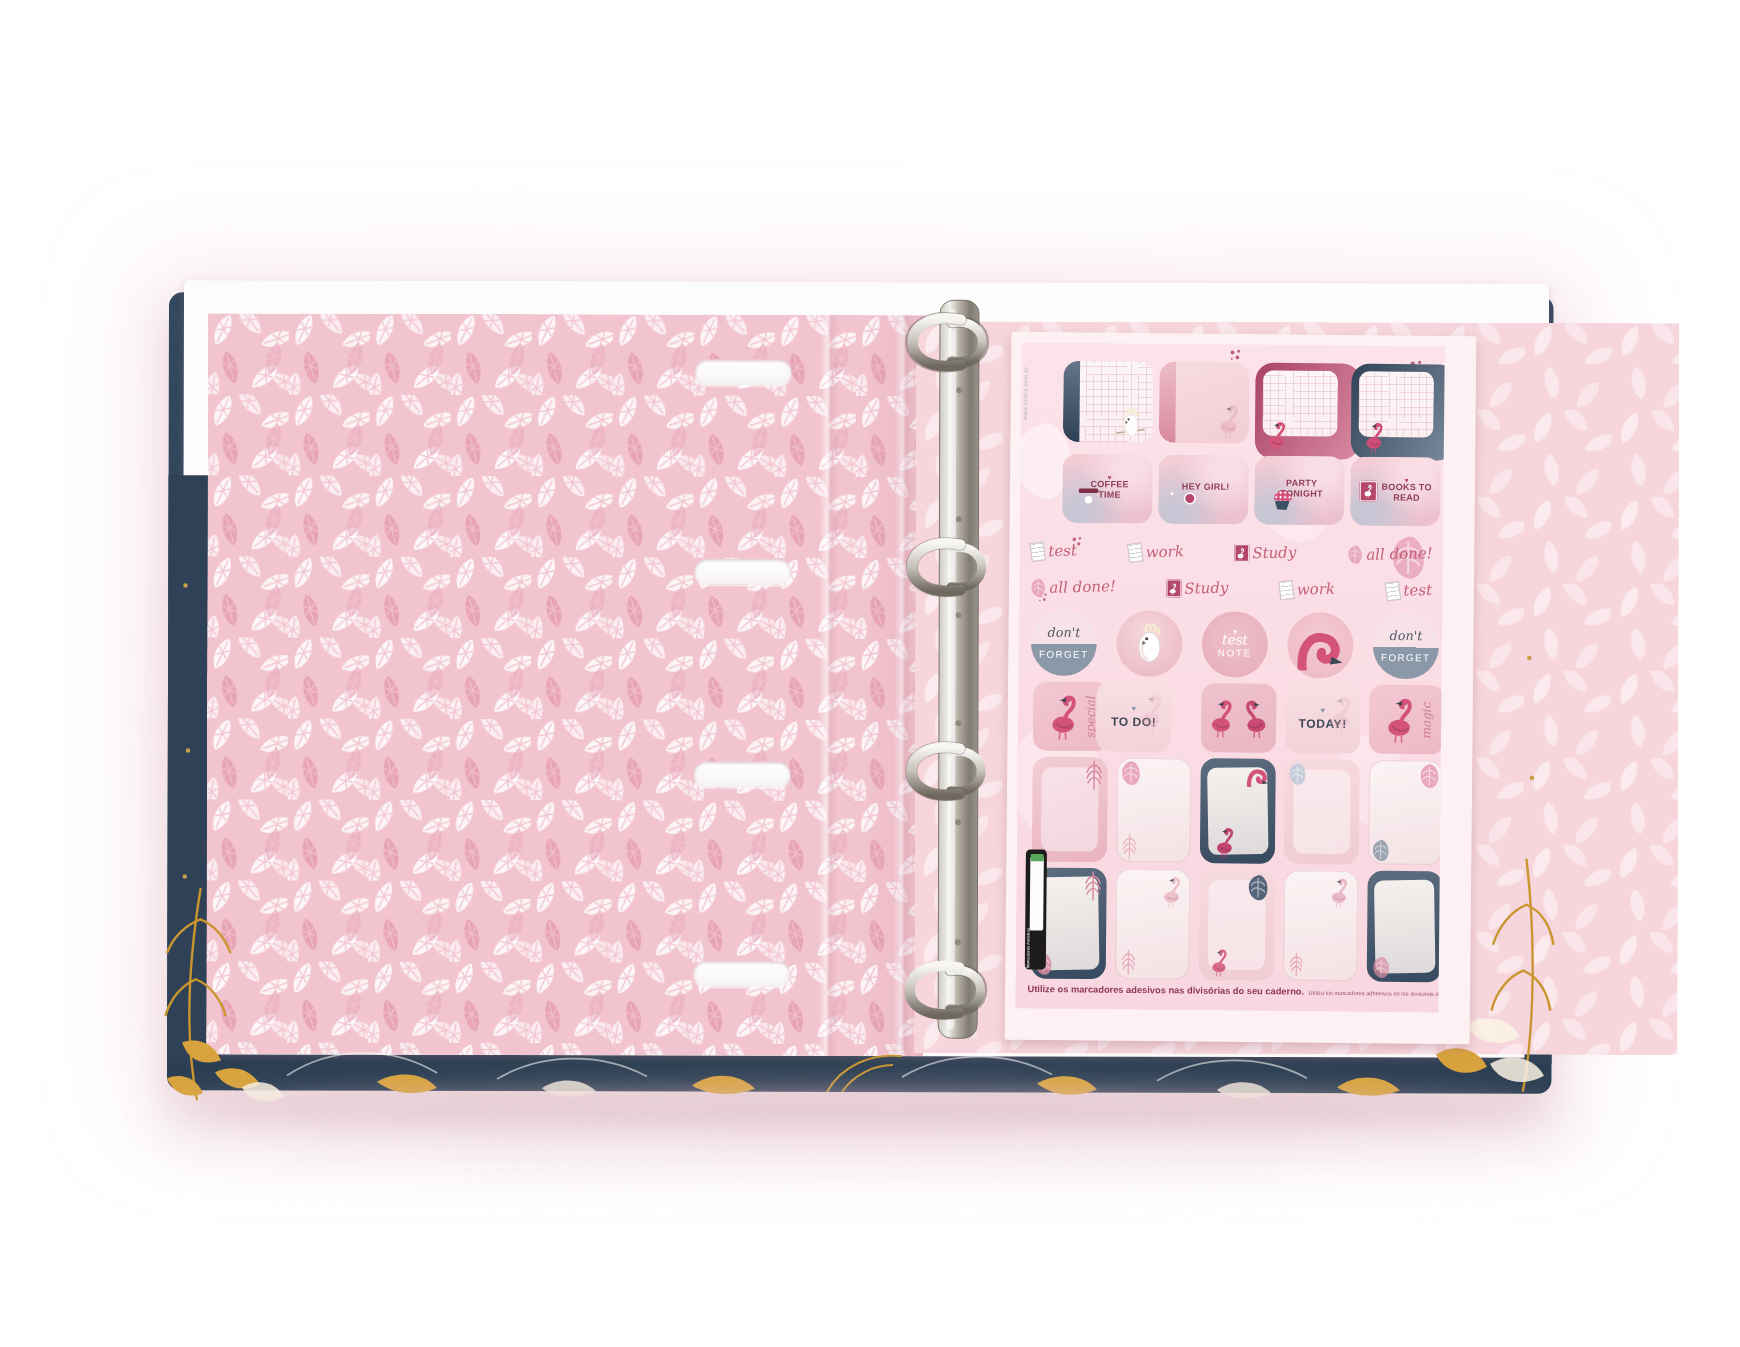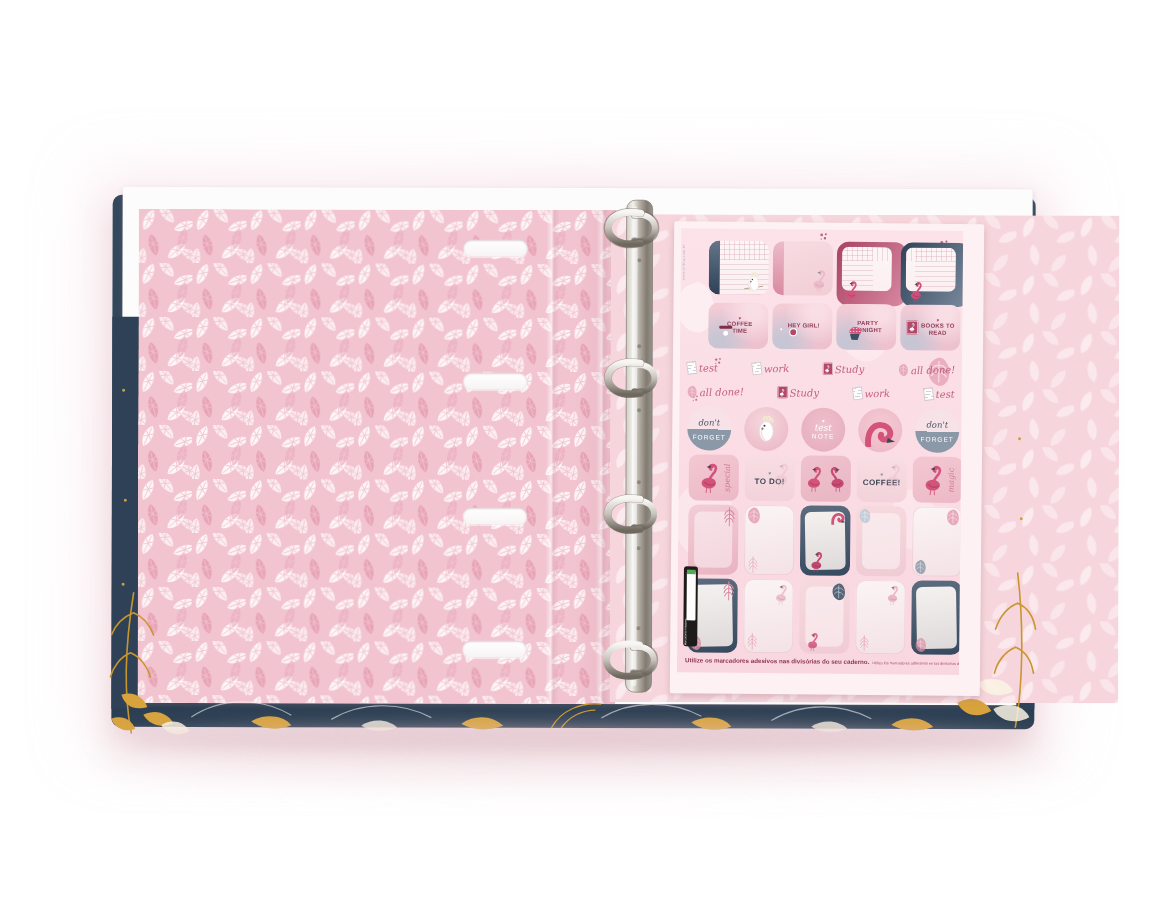--- a/index.html
+++ b/index.html
@@ -501,41 +501,41 @@
           <span class="scr">don't</span>
           <span class="cap">FORGET</span>
         </div>
 
         <div class="sq6 sq-flam" style="left:10px">
           <svg width="26" height="32" viewBox="0 0 26 32" style="color:#d4537b">
               <use href="#sym-flamingo"></use>
             </svg>
           <span class="v-script">special</span>
         </div>
-        <div class="sq6 sq-label" style="left:66px">
+        <div class="sq6 sq-label" style="left:52px">
           <svg class="ghost" style="right:2px;top:6px;width:22px;height:28px;color:#e4a9ba" viewBox="0 0 26 32">
               <use href="#sym-flamingo"></use>
             </svg>
           <span class="h">♥</span>
           <span class="t">TO DO!</span>
         </div>
         <div class="sq6" style="left:122px;background:linear-gradient(160deg,#efc3ce,#e9b5c3)">
           <svg width="22" height="28" viewBox="0 0 26 32" style="color:#d4537b">
               <use href="#sym-flamingo"></use>
             </svg>
           <svg width="22" height="28" viewBox="0 0 26 32" style="color:#c84a73;transform:scaleX(-1)">
               <use href="#sym-flamingo"></use>
             </svg>
         </div>
         <div class="sq6 sq-label" style="left:178px">
           <svg class="ghost" style="right:2px;top:6px;width:22px;height:28px;color:#e4a9ba" viewBox="0 0 26 32">
               <use href="#sym-flamingo"></use>
             </svg>
           <span class="h">♥</span>
-          <span class="t">COFFEE!</span>
+          <span class="t">TODAY!</span>
         </div>
         <div class="sq6 sq-flam" style="left:234px">
           <svg width="26" height="32" viewBox="0 0 26 32" style="color:#d4537b">
               <use href="#sym-flamingo"></use>
             </svg>
           <span class="v-script">magic</span>
         </div>
 
         <div class="tag t-r1 tag-pink" style="left:10px">
           <div class="wash"></div>

